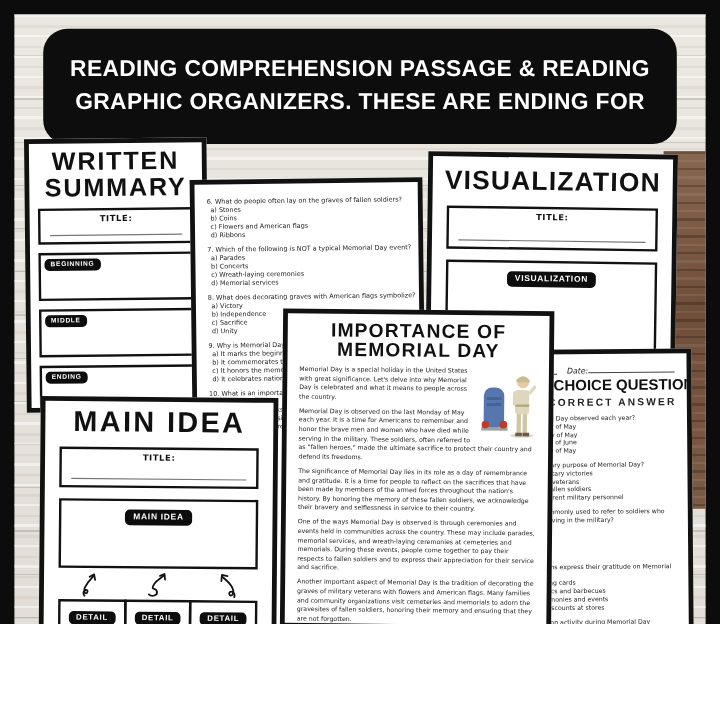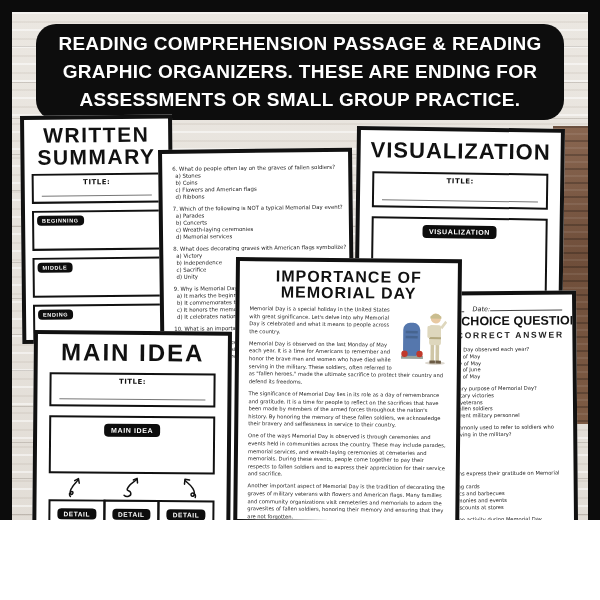--- a/index.html
+++ b/index.html
@@ -122,21 +122,20 @@
 </head>
 <body>
 
 <div class="canvas">
   <div class="wood"></div>
   <div class="dark-plank"></div>
 
   <div class="banner">
     <div>READING COMPREHENSION PASSAGE &amp; READING</div>
     <div>GRAPHIC ORGANIZERS. THESE ARE ENDING FOR</div>
-    <div>ASSESSMENTS OR SMALL GROUP PRACTICE.</div>
   </div>
 
   <div class="page ws">
     <div class="ws-heading">WRITTEN SUMMARY</div>
     <div class="title-box">
       <span class="title-label">TITLE:</span>
       <span class="write-line"></span>
     </div>
     <div>
 

